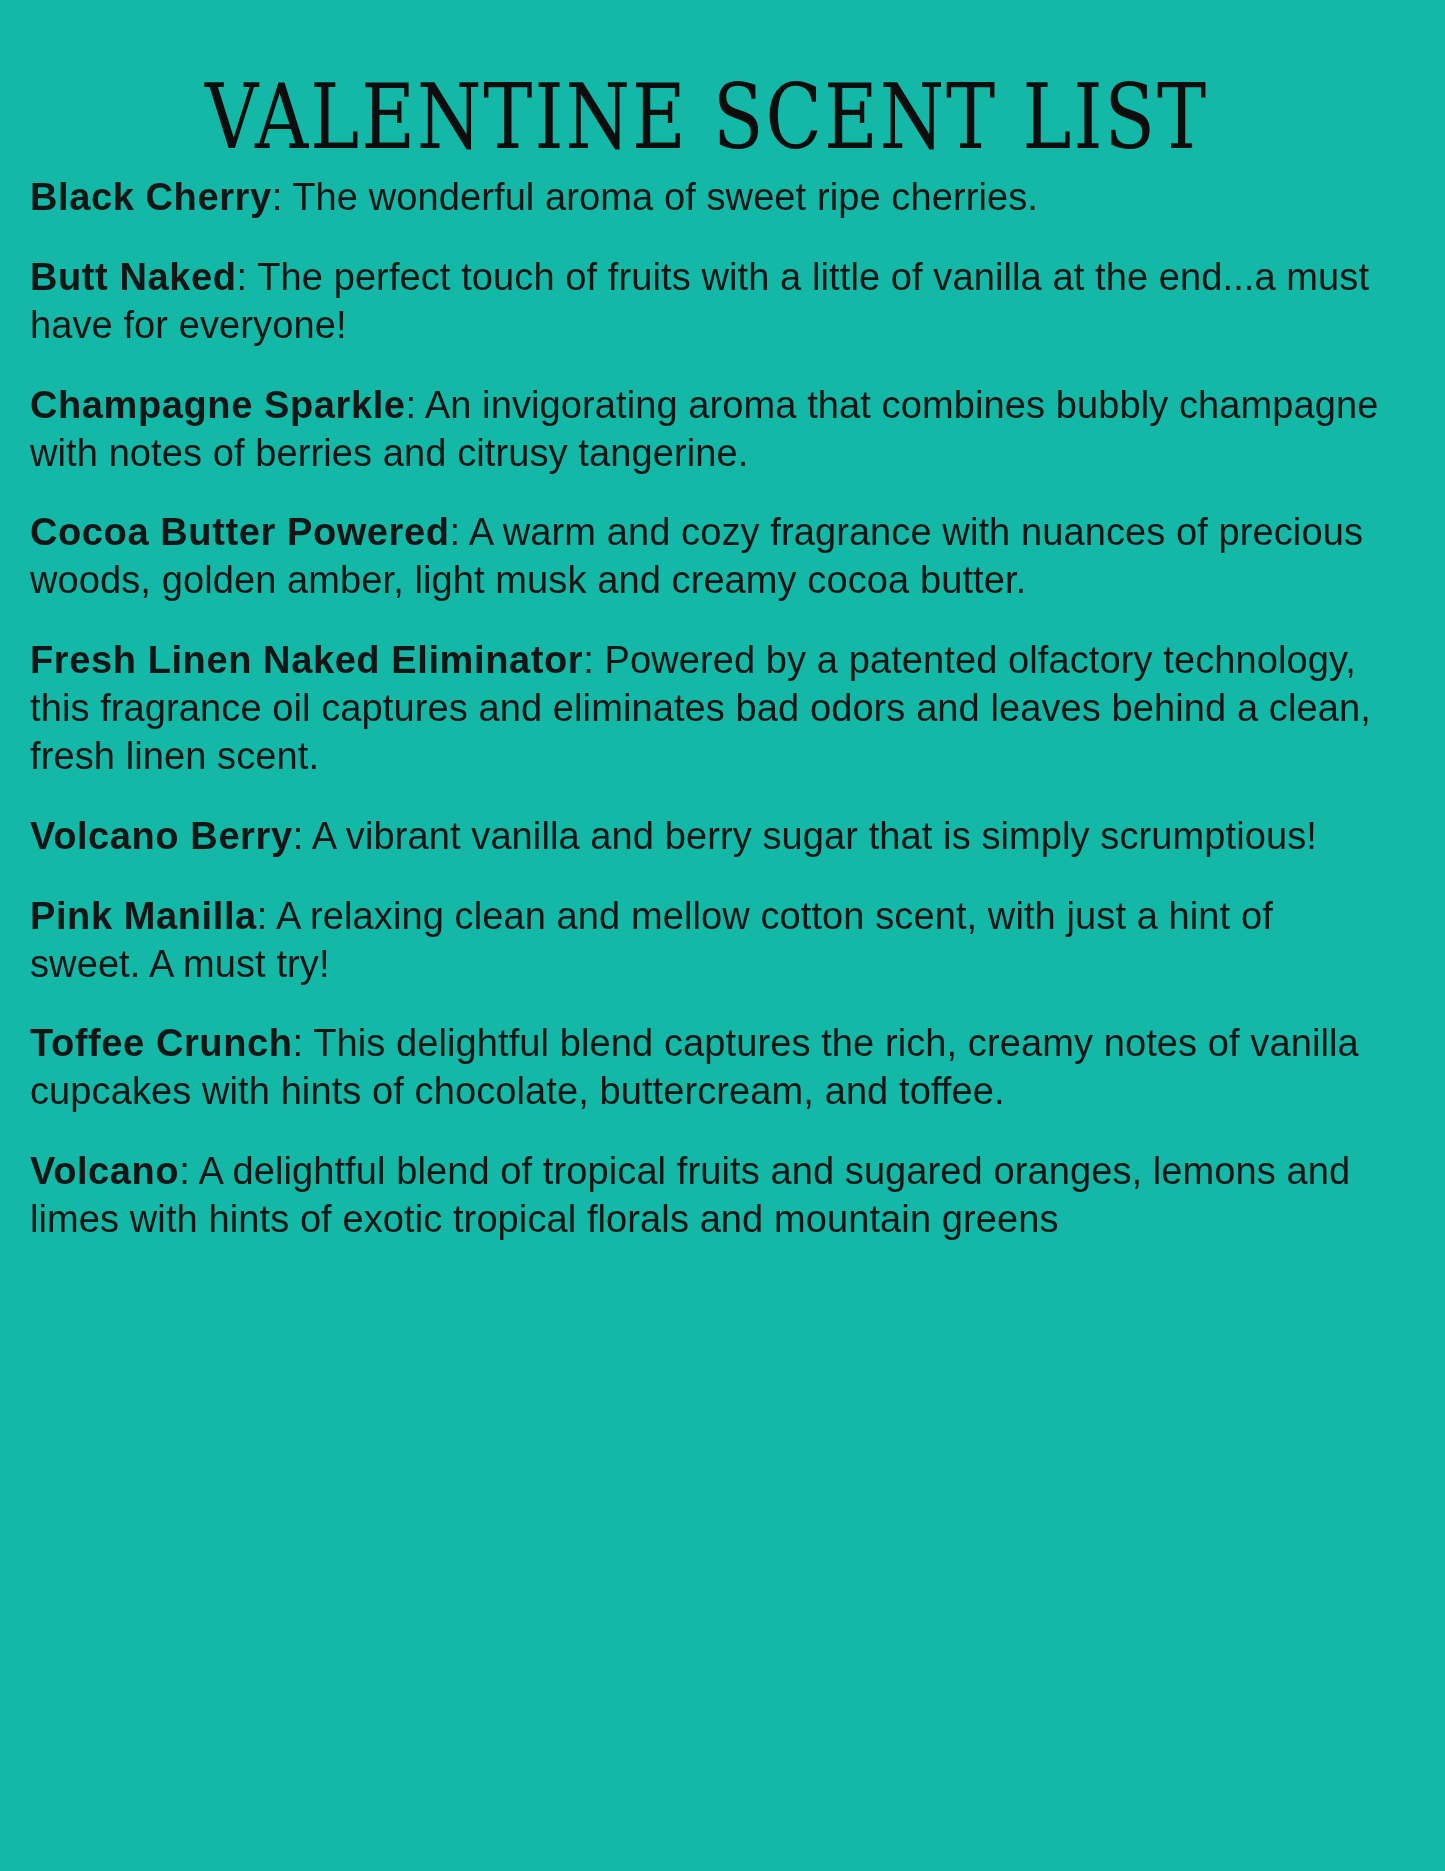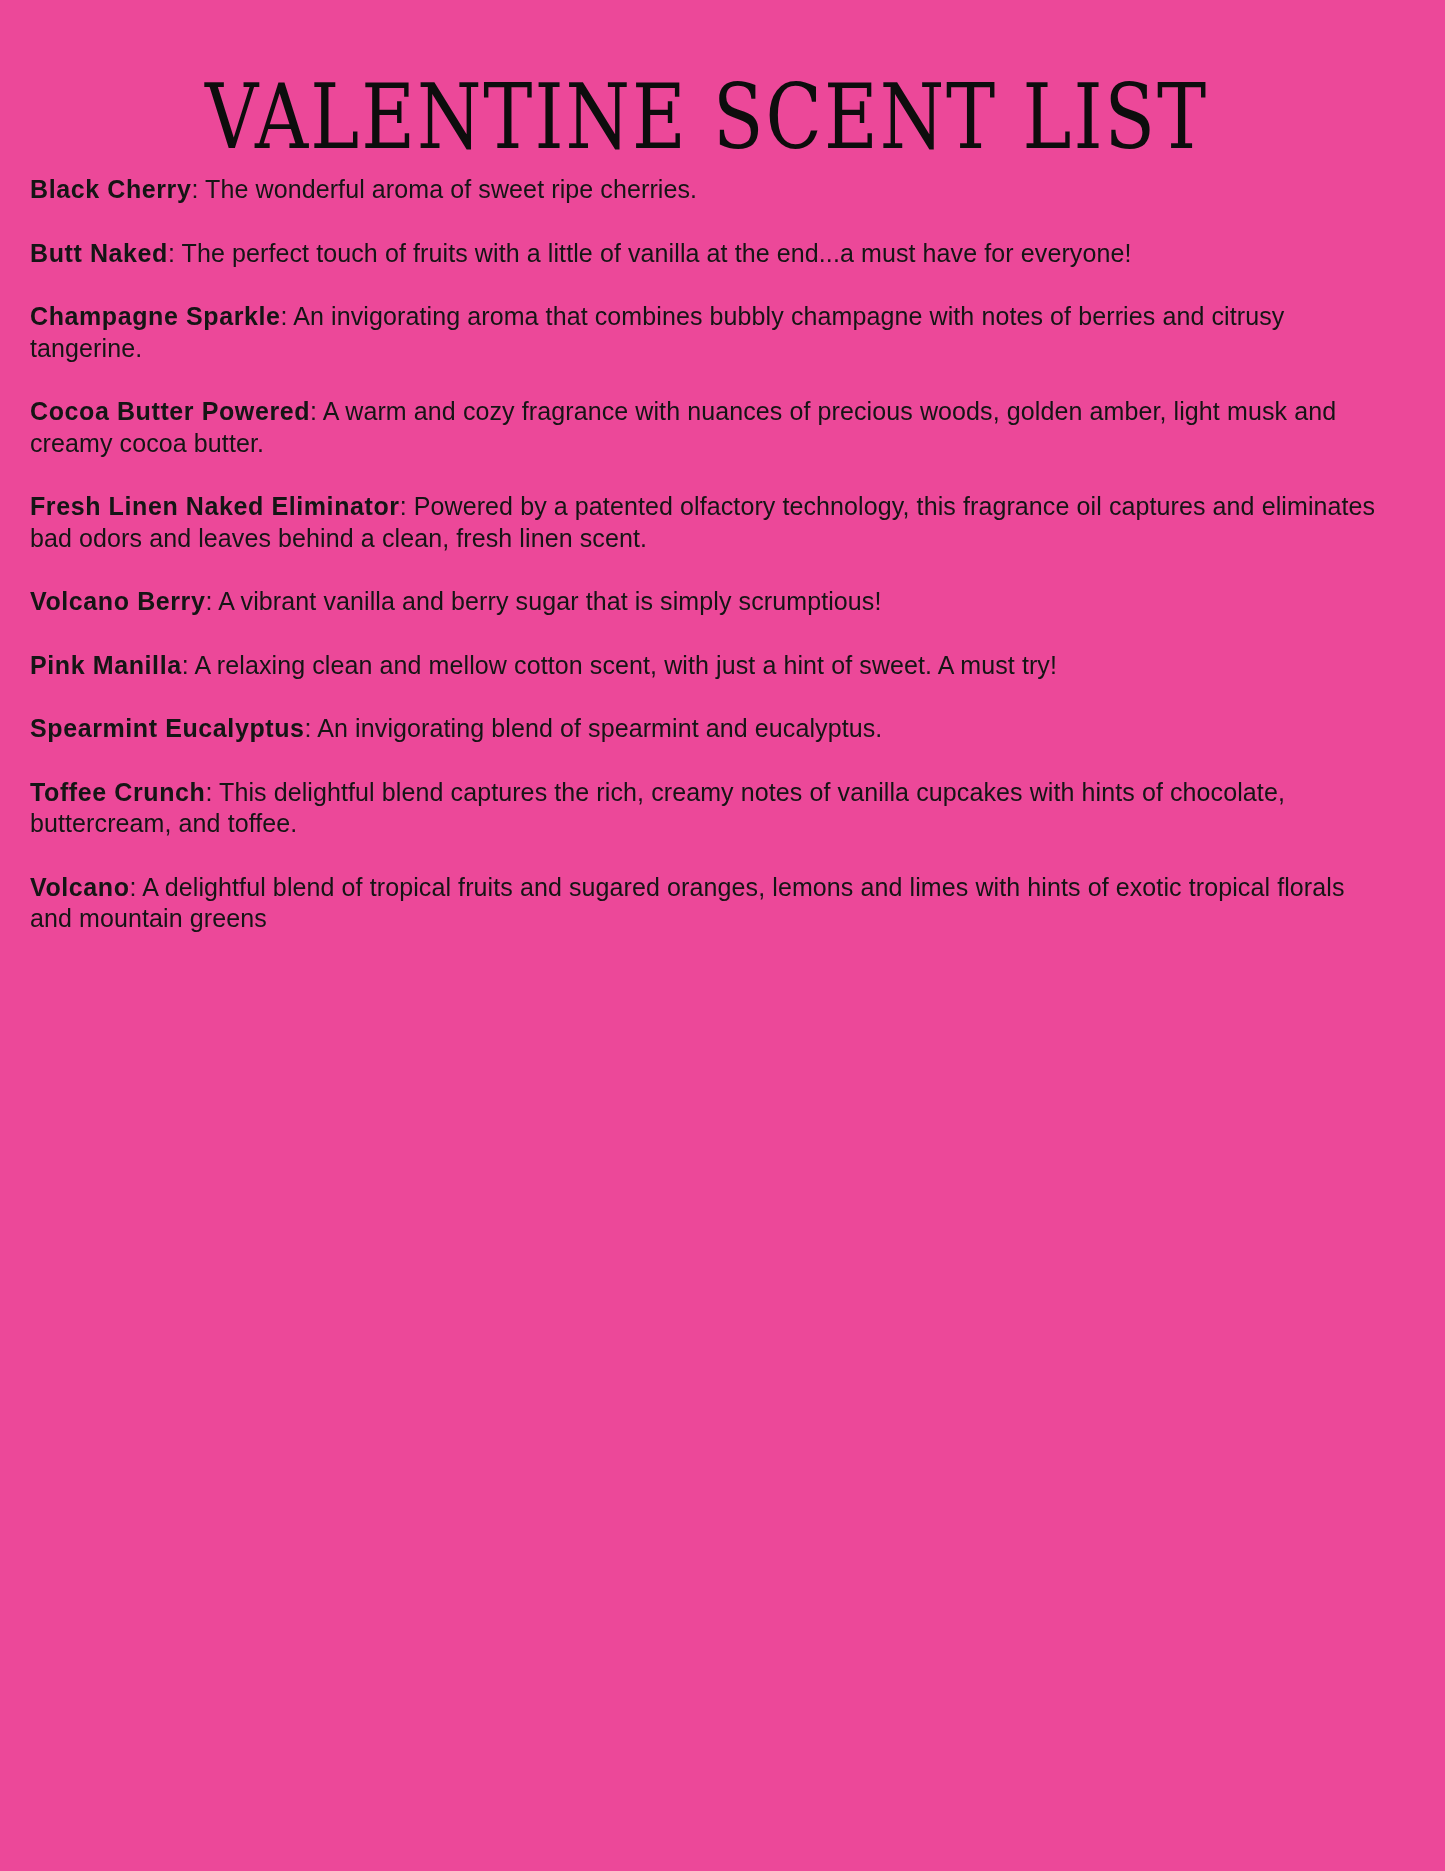--- a/index.html
+++ b/index.html
@@ -12,42 +12,42 @@
     height: 1871px;
     font-family: "Liberation Sans", sans-serif;
     color: #111111;
     overflow: hidden;
   }
   .page {
     width: 1445px;
     height: 1871px;
     box-sizing: border-box;
     padding: 72px 60px 40px 28px;
-    background: #ec4899;
+    background: #14b8a6;
     position: relative;
   }
   .doc-title {
     text-align: center;
     font-family: "DejaVu Serif", serif;
     font-weight: 400;
     font-size: 76px;
     line-height: 1.0;
     letter-spacing: 2px;
     color: #0d0d0d;
     margin: 0 0 26px 0;
     transform: scaleY(1.18) scaleX(0.97);
     transform-origin: center top;
   }
   .scent-list {
     margin: 0;
     padding: 0;
     list-style: none;
   }
   .scent-item {
-    font-size: 25px;
+    font-size: 38px;
     line-height: 1.26;
     letter-spacing: 0.1px;
     margin: 0 0 32px 0;
     color: #151515;
     padding-left: 2px;
   }
   .scent-item:last-child {
     margin-bottom: 0;
     margin-top: 17px;
   }
@@ -94,23 +94,20 @@
     <li class="scent-item">
       <span class="scent-name">Volcano Berry</span><span class="scent-sep">: </span><span class="scent-desc">A vibrant vanilla and berry sugar that is simply scrumptious!</span>
     </li>
 
 
     <li class="scent-item">
       <span class="scent-name">Pink Manilla</span><span class="scent-sep">: </span><span class="scent-desc">A relaxing clean and mellow cotton scent, with just a hint of sweet. A must try!</span>
     </li>
 
 
-    <li class="scent-item">
-      <span class="scent-name">Spearmint Eucalyptus</span><span class="scent-sep">: </span><span class="scent-desc">An invigorating blend of spearmint and eucalyptus.</span>
-    </li>
 
     <li class="scent-item">
       <span class="scent-name">Toffee Crunch</span><span class="scent-sep">: </span><span class="scent-desc">This delightful blend captures the rich, creamy notes of vanilla cupcakes with hints of chocolate, buttercream, and toffee.</span>
     </li>
 
     <li class="scent-item">
       <span class="scent-name">Volcano</span><span class="scent-sep">: </span><span class="scent-desc">A delightful blend of tropical fruits and sugared oranges, lemons and limes with hints of exotic tropical florals and mountain greens</span>
     </li>
 
   </ul>

